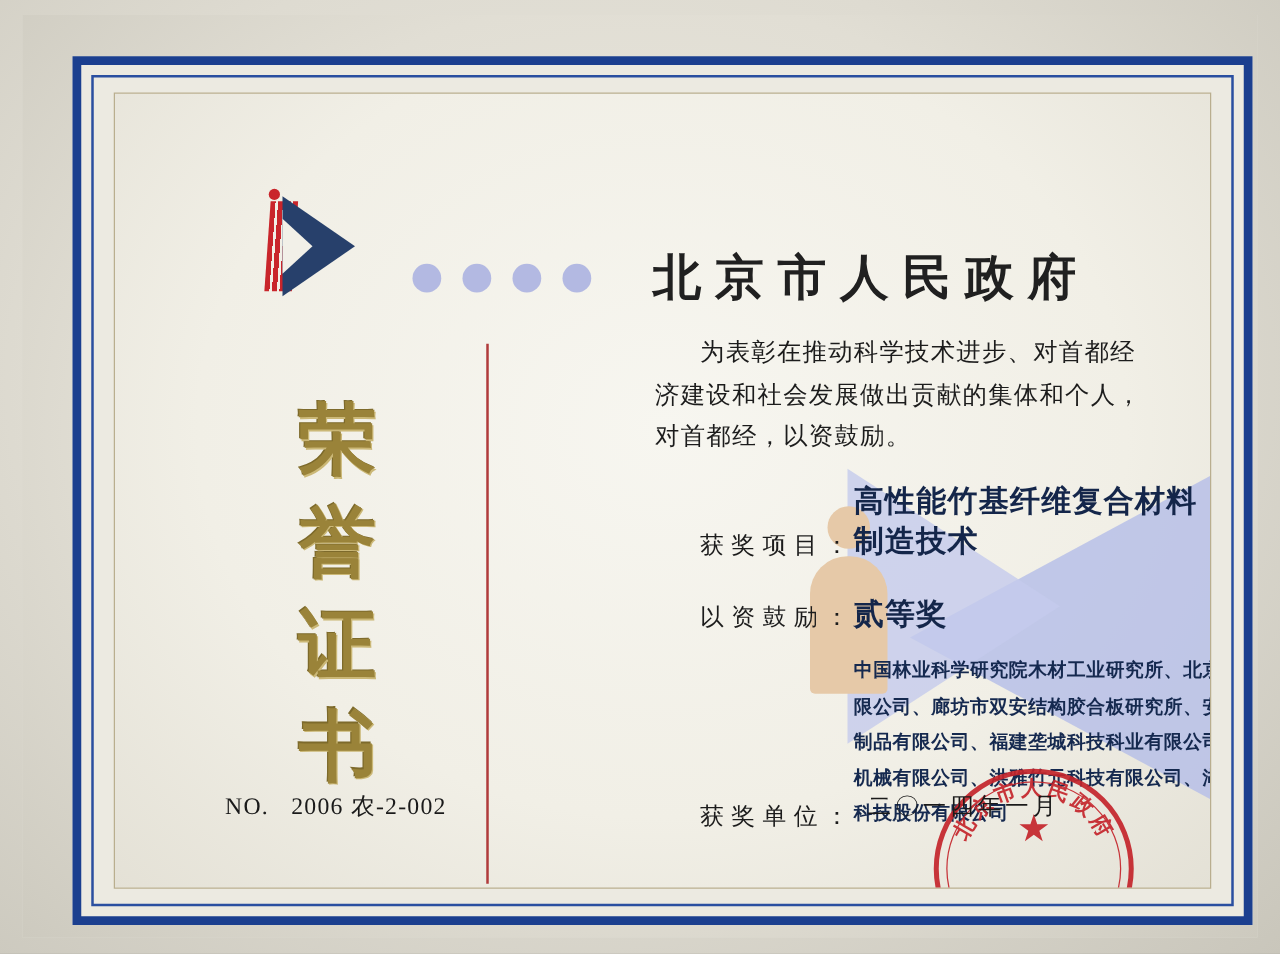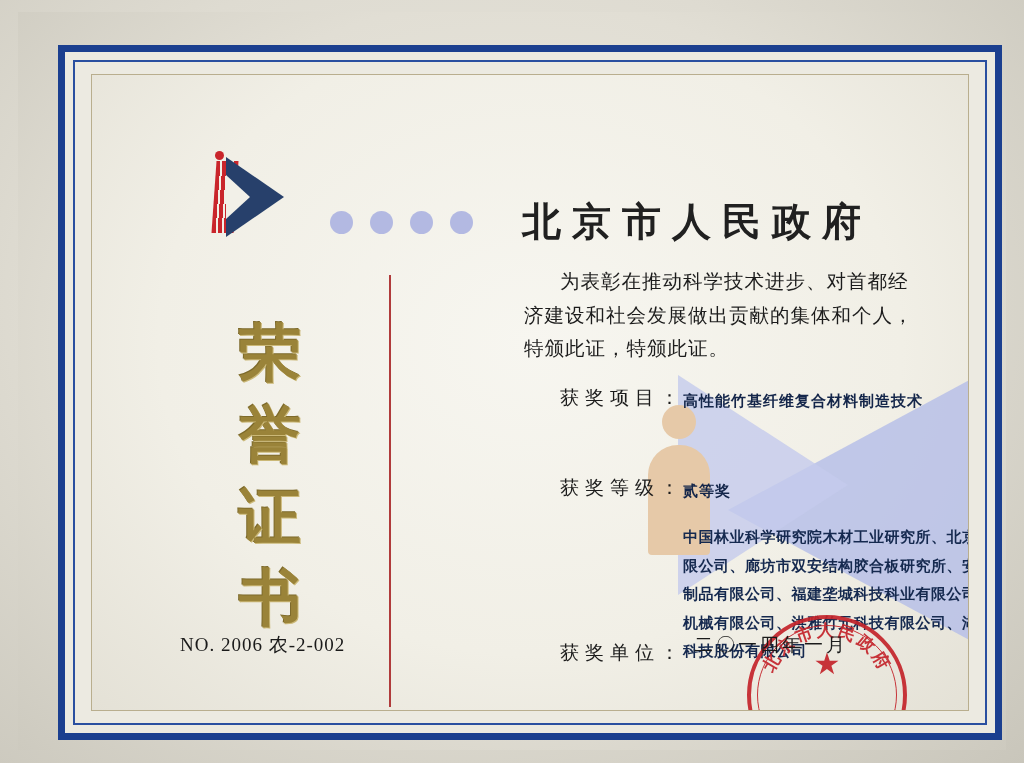--- a/index.html
+++ b/index.html
@@ -226,21 +226,21 @@
     letter-spacing: 6px;
     color: #1c1c1c;
     white-space: nowrap;
   }
   .field .colon {
     font-size: 19px;
     color: #1c1c1c;
     margin-right: 4px;
   }
   .field .value {
-    font-size: 15px;
+    font-size: 24px;
     font-weight: bold;
     color: #14264a;
     letter-spacing: 1px;
   }
 
   #field-project { left: 468px; top: 310px; }
   #field-level   { left: 468px; top: 400px; }
   #field-units   { left: 468px; top: 448px; }
 
   #field-units .value {
@@ -293,21 +293,21 @@
 
   
   .cert-no {
     position: absolute;
     left: 88px;
     bottom: 52px;
     font-size: 19px;
     color: #1a1a1a;
     letter-spacing: 1px;
   }
-  .cert-no .no-label { }
+  .cert-no .no-label { margin-right: 12px; }
 
   .date {
     position: absolute;
     right: 120px;
     bottom: 52px;
     font-size: 19px;
     color: #1a1a1a;
     letter-spacing: 3px;
     margin-top: 20px;
   }
@@ -350,31 +350,31 @@
           <span>书</span>
         </div>
 
         <div class="red-divider"></div>
 
         <div class="main-title">北京市人民政府</div>
 
         <div class="intro">
           <div>为表彰在推动科学技术进步、对首都经</div>
           <div class="l2">济建设和社会发展做出贡献的集体和个人，</div>
-          <div class="l2">特颁此证，特颁此证。</div>
+          <div class="l2">对首都经，以资鼓励。</div>
         </div>
 
         <div class="field" id="field-project">
           <span class="label">获奖项目</span>
           <span class="colon">：</span>
           <span class="value">高性能竹基纤维复合材料制造技术</span>
         </div>
 
         <div class="field" id="field-level">
-          <span class="label">获奖等级</span>
+          <span class="label">以资鼓励</span>
           <span class="colon">：</span>
           <span class="value">贰等奖</span>
         </div>
 
         <div class="field" id="field-units">
           <span class="label">获奖单位</span>
           <span class="colon">：</span>
           <span class="value">中国林业科学研究院木材工业研究所、北京太尔化工有限公司、廊坊市双安结构胶合板研究所、安徽宏宇竹木制品有限公司、福建垄城科技科业有限公司、青岛国森机械有限公司、洪雅竹元科技有限公司、湖北巨宁竹业科技股份有限公司</span>
         </div>
 

